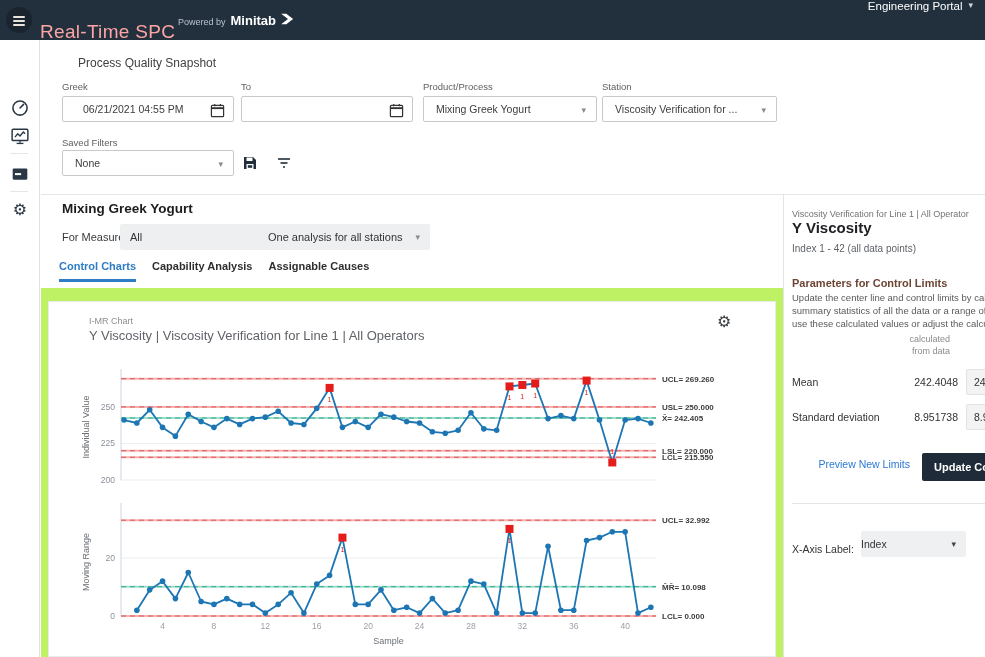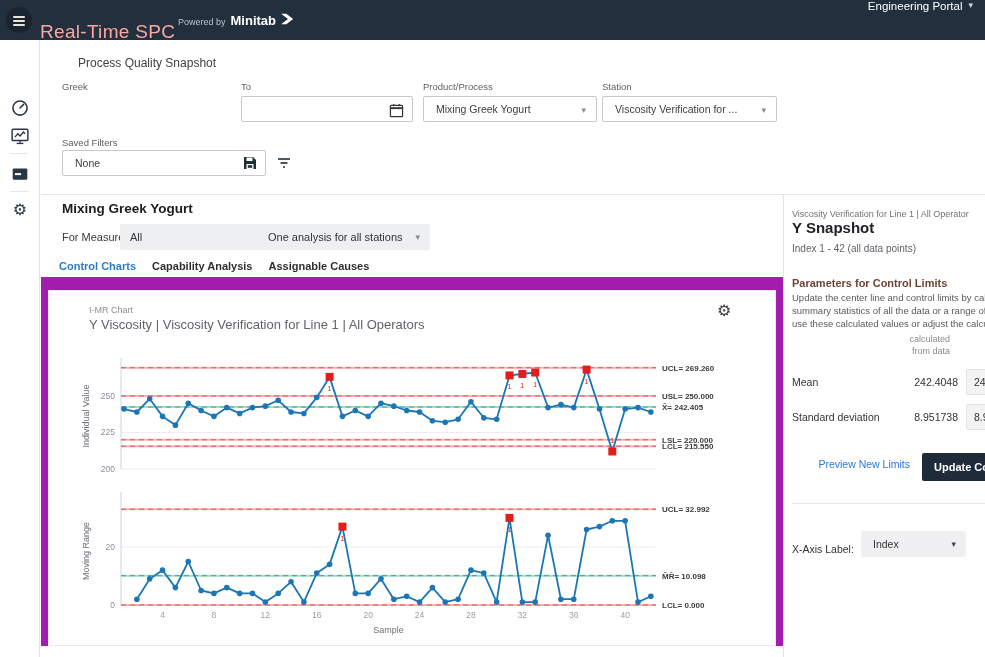--- a/index.html
+++ b/index.html
@@ -38,21 +38,21 @@
   .divider-h { position:absolute; left:41px; top:194px; width:944px; height:1px; background:#e4e6e8; }
 
   
   .main-title { position:absolute; left:62px; top:201px; font-size:13.5px; font-weight:bold; color:#1c1c1c; }
   .measure-label { position:absolute; left:62px; top:224px; height:26px; line-height:26px; font-size:11px; color:#3a3a3a; }
   .dd-gray { position:absolute; top:224px; height:26px; background:#edeff1; border-radius:2px; font-size:11px; color:#333; line-height:26px; cursor:pointer; }
   .dd-gray .val { padding-left:10px; display:block; }
   .tabs { position:absolute; left:59px; top:260px; display:flex; gap:16px; }
   .tab { font-size:11px; font-weight:bold; color:#2f2f2f; padding-bottom:7px; cursor:pointer; border-bottom:3px solid transparent; }
   .tab.active { color:#2d7cc4; border-bottom-color:#2d7cc4; }
-  .gray-area { position:absolute; left:41px; top:277px; width:742px; height:369px; background:#a21caf; }
+  .gray-area { position:absolute; left:41px; top:288px; width:742px; height:369px; background:#bef264; }
   .chart-card { position:absolute; left:7px; top:13px; width:728px; height:356px; background:#fff; border:1px solid #e8eaec; }
   .chart-type { position:absolute; left:40px; top:14px; font-size:9px; color:#8e8e8e; }
   .chart-title { position:absolute; left:40px; top:26px; font-size:13px; color:#5f6368; }
   .card-gear { position:absolute; left:668px; top:10px; font-size:16px; color:#3c4043; cursor:pointer; }
   #chart-0 { position:absolute; left:28px; top:60px; }
   #chart-1 { position:absolute; left:28px; top:192px; }
   svg text { font-family:"Liberation Sans",sans-serif; }
 
   
   .panel { position:absolute; left:783px; top:195px; width:202px; height:462px; background:#fff; border-left:1px solid #e2e4e7; }
@@ -63,21 +63,21 @@
   .p-desc { position:absolute; left:8px; width:300px; font-size:9.5px; color:#5a5a5a; white-space:nowrap; }
   .p-colhead { position:absolute; right:35px; top:138px; font-size:9px; color:#8a8a8a; text-align:right; line-height:12px; }
   .p-rowlabel { position:absolute; left:8px; font-size:10.5px; color:#333; }
   .p-rowval { position:absolute; right:27px; font-size:10.5px; color:#333; }
   .p-input { position:absolute; left:182px; width:70px; height:26px; background:#f3f3f3; border:1px solid #e3e3e3; border-radius:2px; font-size:10.5px; color:#333; line-height:24px; padding-left:7px; white-space:nowrap; overflow:hidden; }
   .p-link { position:absolute; right:75px; top:263px; font-size:10.5px; color:#2b7bd4; cursor:pointer; }
   .p-btn { position:absolute; left:138px; top:258px; width:140px; height:28px; background:#1f2b39; border-radius:2px; color:#fff; font-size:11px; font-weight:bold; line-height:28px; padding-left:12px; cursor:pointer; white-space:nowrap; }
   .p-div { position:absolute; left:8px; top:308px; width:194px; height:1px; background:#e5e5e5; }
   .p-xlabel { position:absolute; left:8px; top:341px; height:26px; line-height:26px; font-size:10.5px; color:#333; }
   .p-xdd { position:absolute; left:77px; top:336px; width:105px; height:26px; background:#eef0f2; border-radius:2px; font-size:10.5px; color:#333; line-height:26px; cursor:pointer; }
-  .p-xdd .val { padding-left:12px; }
+  .p-xdd .val { }
   .p-xdd .dd-caret { color:#444; }
 </style>
 </head>
 <body>
 
 <div id="root">
 
   <div class="header">
     <div class="hamburger">
         <span></span>
@@ -130,20 +130,31 @@
     </div>
     <div class="side-div" style="top:151px"></div>
     <div class="side-icon" style="top:161px">
       <span class="gear-glyph">⚙</span>
     </div>
   </div>
 
   <div class="filters-heading">Process Quality Snapshot</div>
 
   <div class="f-label" style="left:62px; top:81px">Greek</div>
+  <div class="f-box" style="left:62px; width:172px">
+    <input class="f-input" readonly="" value="06/21/2021 04:55 PM" style="">
+    <span class="f-icon-r">
+      <svg width="15" height="15" viewBox="0 0 16 16">
+          <rect x="1.5" y="2.5" width="13" height="12" rx="1" fill="none" stroke="#333" stroke-width="1.3"></rect>
+          <line x1="1.5" y1="5.5" x2="14.5" y2="5.5" stroke="#333" stroke-width="2"></line>
+          <line x1="5" y1="1" x2="5" y2="3.5" stroke="#333" stroke-width="1.3"></line>
+          <line x1="11" y1="1" x2="11" y2="3.5" stroke="#333" stroke-width="1.3"></line>
+        </svg>
+    </span>
+  </div>
 
   <div class="f-label" style="left:241px; top:81px">To</div>
   <div class="f-box" style="left:241px; width:172px">
     <span class="f-icon-r">
       <svg width="15" height="15" viewBox="0 0 16 16">
           <rect x="1.5" y="2.5" width="13" height="12" rx="1" fill="none" stroke="#333" stroke-width="1.3"></rect>
           <line x1="1.5" y1="5.5" x2="14.5" y2="5.5" stroke="#333" stroke-width="2"></line>
           <line x1="5" y1="1" x2="5" y2="3.5" stroke="#333" stroke-width="1.3"></line>
           <line x1="11" y1="1" x2="11" y2="3.5" stroke="#333" stroke-width="1.3"></line>
         </svg>
@@ -156,21 +167,21 @@
     <span class="dd-caret">▾</span>
   </div>
 
   <div class="f-label" style="left:602px; top:81px">Station</div>
   <div class="f-box dd" style="left:602px; width:175px">
     <span class="val">Viscosity Verification for ...</span>
     <span class="dd-caret">▾</span>
   </div>
 
   <div class="f-label" style="left:62px; top:137px">Saved Filters</div>
-  <div class="f-box dd" style="left:62px; top:150px; width:204px">
+  <div class="f-box dd" style="left:62px; top:150px; width:172px">
     <span class="val">None</span>
     <span class="dd-caret">▾</span>
   </div>
   <div class="tool-icon" style="left:242px">
     <span>
       <svg width="16" height="16" viewBox="0 0 16 16">
           <path d="M2 2 h9 l3 3 v9 h-12 z" fill="#222e3b"></path>
           <rect x="4.5" y="2.5" width="6" height="3.5" fill="#fff"></rect>
           <rect x="4.5" y="9" width="7" height="5" fill="#fff"></rect>
           <rect x="5.8" y="10.2" width="4.4" height="2.6" fill="#222e3b"></rect>
@@ -355,21 +366,21 @@
           <text x="496.75" y="135" text-anchor="middle" font-size="8.5" fill="#9aa0a8">36</text>
           <text x="548.15" y="135" text-anchor="middle" font-size="8.5" fill="#9aa0a8">40</text>
           <text x="311.5" y="150" text-anchor="middle" font-size="9" fill="#6a6f76">Sample</text>
           <text x="12" y="68" font-size="9" fill="#6a6f76" text-anchor="middle" transform="rotate(-90 12 68)">Moving Range</text>
         </svg>
     </div>
   </div>
 
   <div class="panel">
     <div class="p-sub">Viscosity Verification for Line 1 | All Operator</div>
-    <div class="p-title">Y Snapshot</div>
+    <div class="p-title">Y Viscosity</div>
     <div class="p-index">Index 1 - 42 (all data points)</div>
     <div class="p-params">Parameters for Control Limits</div>
     <div class="p-desc" style="top:97px">Update the center line and control limits by calculati</div>
     <div class="p-desc" style="top:110px">summary statistics of all the data or a range of data.</div>
     <div class="p-desc" style="top:123px">use these calculated values or adjust the calculated v</div>
 
     <div class="p-colhead">
       <div>calculated</div>
       <div>from data</div>
     </div>

